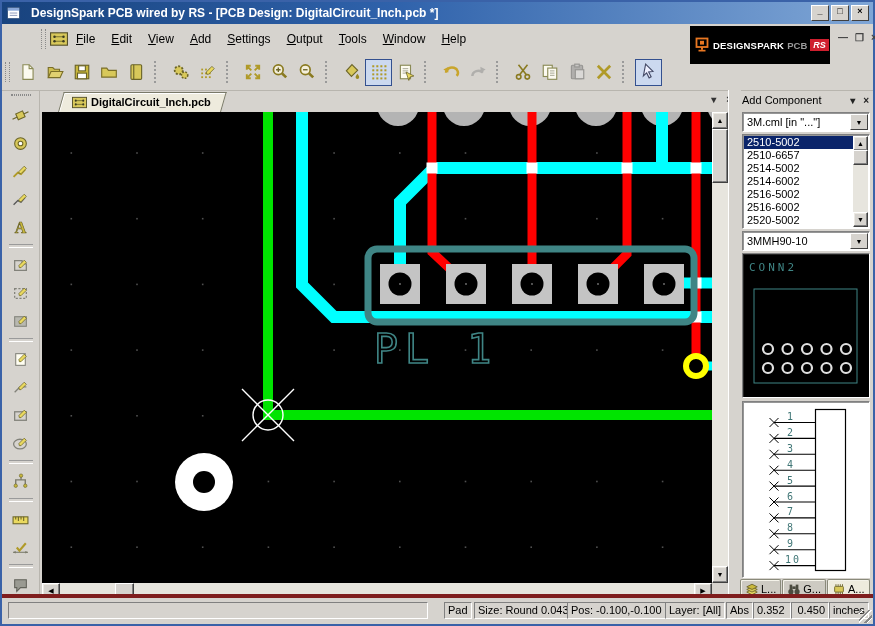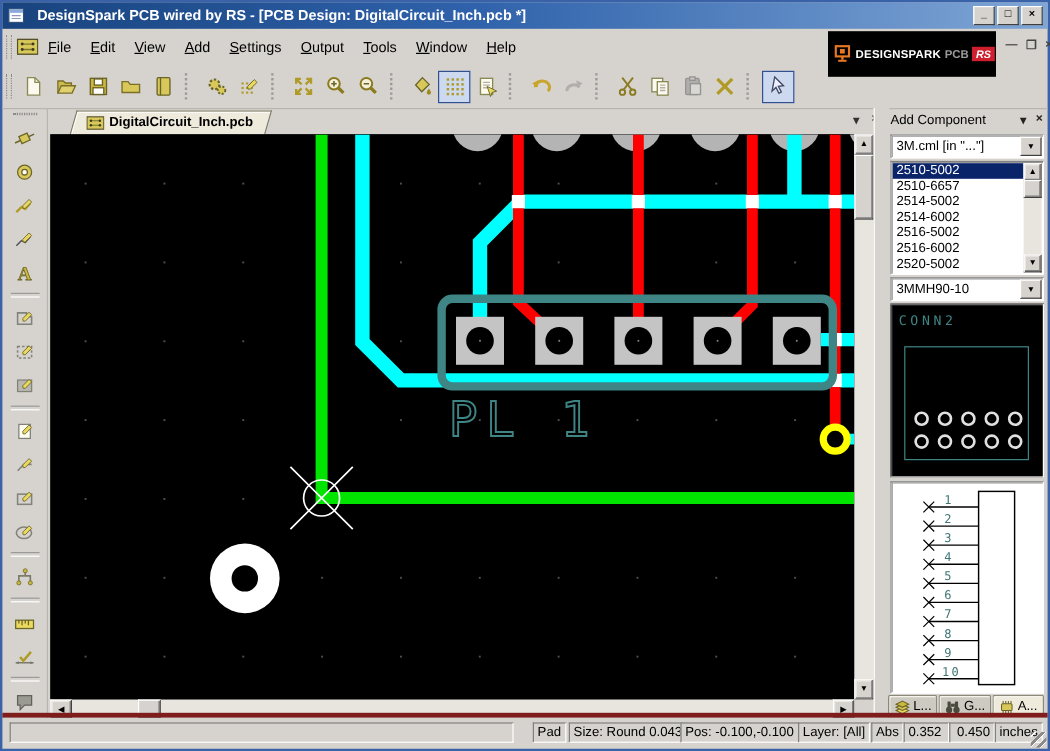--- a/index.html
+++ b/index.html
@@ -11,21 +11,21 @@
   
   .titlebar{position:absolute;left:2px;top:2px;right:2px;height:22px;
     background:linear-gradient(90deg,#18437e 0%,#2f62ab 45%,#7fa6d6 100%);
     display:flex;align-items:center;padding:0 4px;color:#fff;font-weight:bold;font-size:12px;}
   .titlebar .icn{margin-right:5px;}
   .winbtns{margin-left:auto;display:flex;gap:2px;}
   .wbtn{width:16px;height:14px;background:#d6d3ce;border:1px solid;
     border-color:#fff #404040 #404040 #fff;color:#000;font-size:9px;line-height:11px;
     text-align:center;font-weight:bold;}
   
-  .menurow{position:absolute;left:2px;top:24px;right:2px;height:30px;display:flex;align-items:center;}
+  .menurow{position:absolute;left:2px;top:24px;right:2px;height:30px;display:flex;align-items:center;padding-left:36px;}
   .vgrip{width:3px;height:20px;border-left:1px dotted #8a8a8a;border-right:1px dotted #8a8a8a;margin:0 4px 0 3px;}
   .mi{padding:4px 8px;font-size:12px;}
   .mi u{text-decoration:underline;}
   .brand{position:absolute;left:688px;top:2px;width:140px;height:38px;background:#000;
     display:flex;align-items:center;gap:3px;padding:0 4px;box-sizing:border-box;}
   .brand .b1{color:#fff;font-weight:bold;font-size:9.5px;letter-spacing:.2px;}
   .brand .b2{color:#9a9a9a;font-weight:bold;font-size:9.5px;}
   .brand .rs{background:#cf1f2e;color:#fff;font-weight:bold;font-style:italic;
     font-size:9px;padding:1px 3px;}
   .mdibtns{position:absolute;left:836px;top:8px;display:flex;gap:7px;color:#444;

